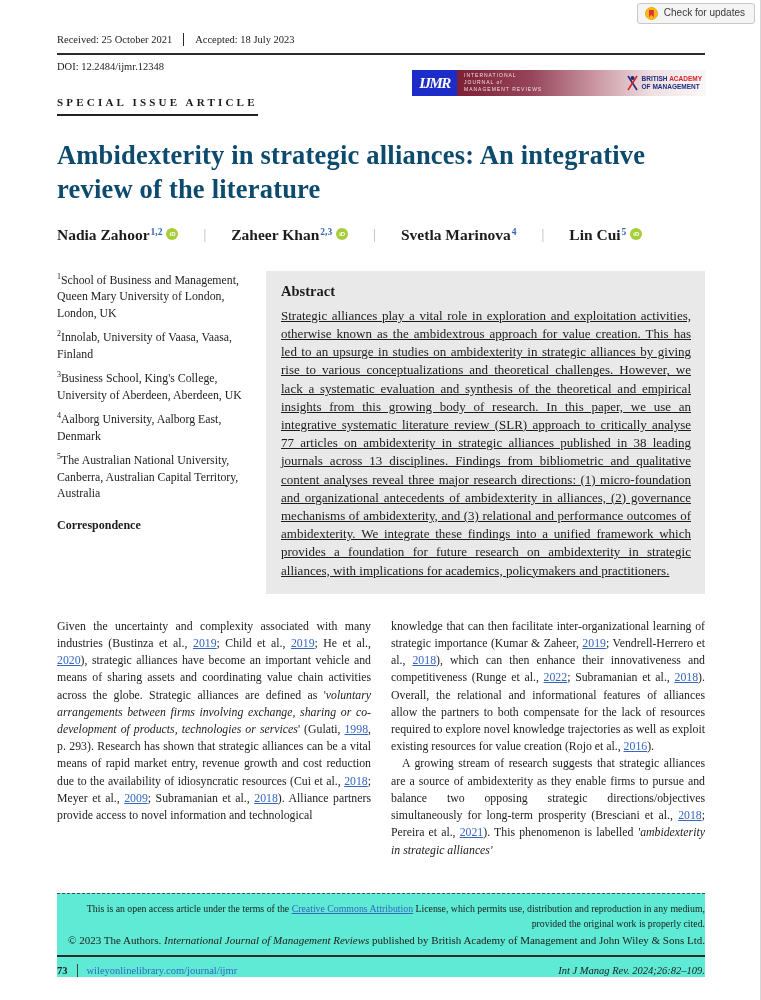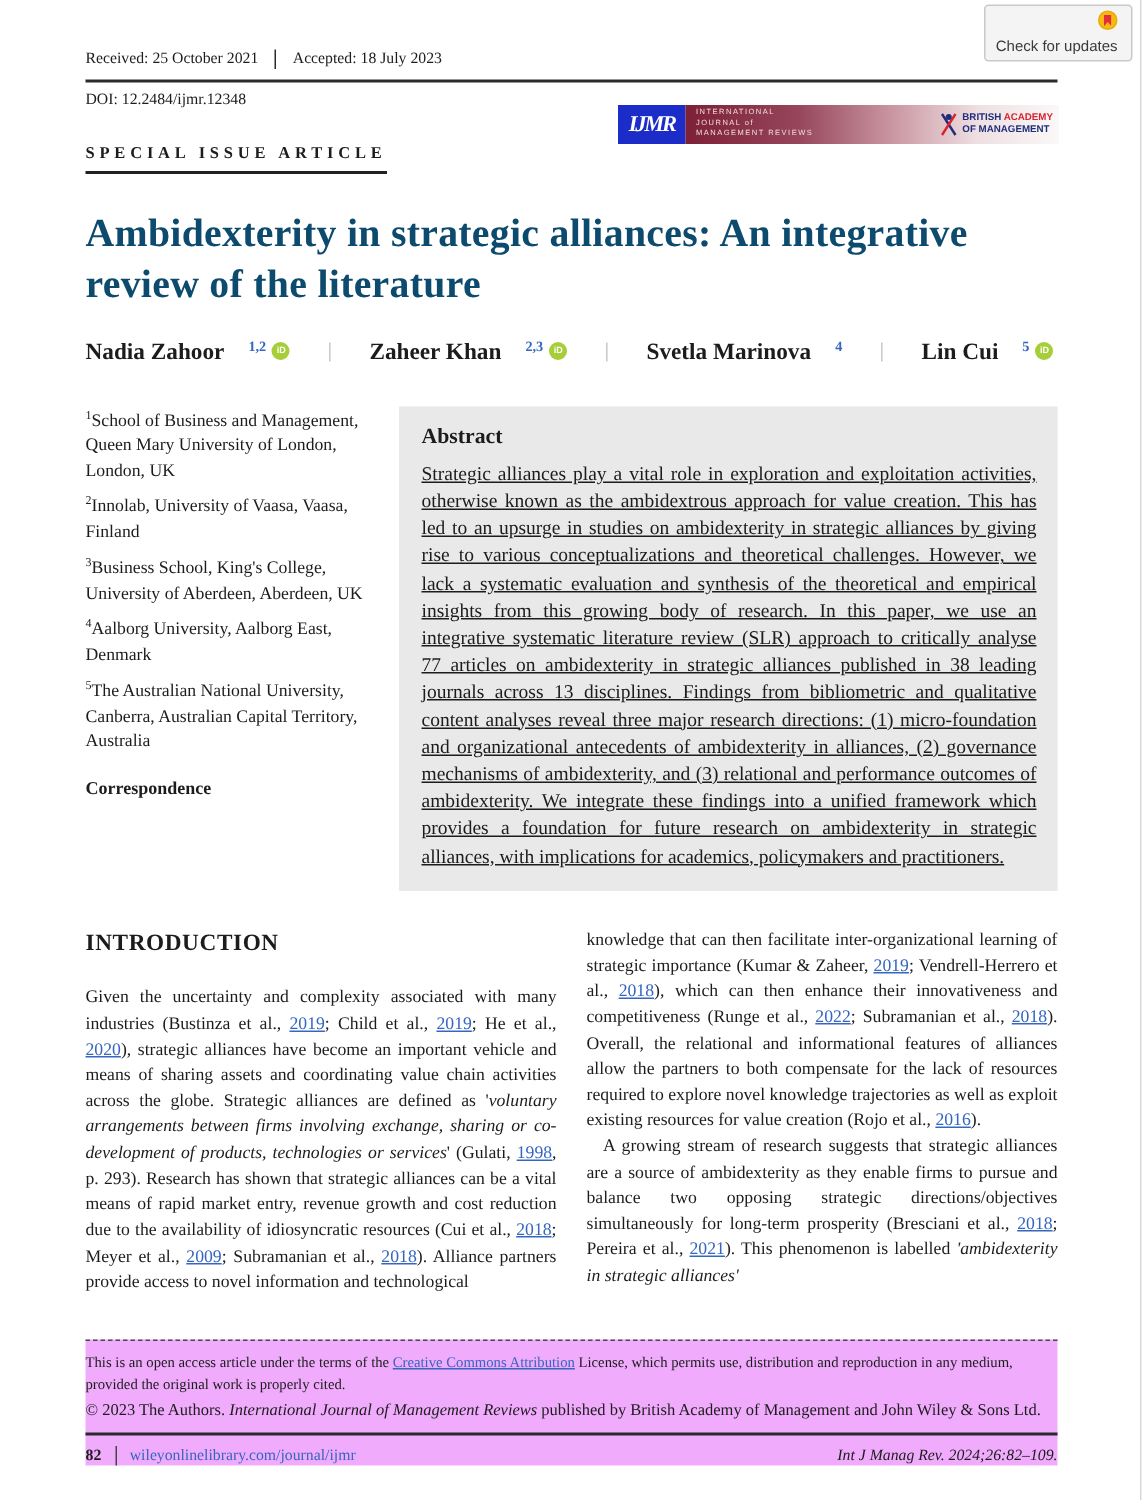--- a/index.html
+++ b/index.html
@@ -7,23 +7,23 @@
     --banner-maroon:#7d2036; --bam-red:#d6232e; --bam-blue:#1f2d7b;
     --abstract-bg:#e9e9e9; --crossmark-yellow:#fdb913; --crossmark-red:#e0303b;
     --ink:#1c1c1c;
   }
   *{box-sizing:border-box;margin:0;padding:0;}
   body{background:#e8e8e8;font-family:"Liberation Serif",serif;color:var(--ink);}
   .page{position:relative;width:761px;height:1000px;background:#fff;margin:0 auto;overflow:hidden;border-right:1px solid #d6d6d6;}
   .content{margin:0 57px 0 57px;width:648px;}
 
   
-  .check-updates{position:absolute;top:3px;right:5px;display:inline-flex;align-items:flex-end;gap:6px;
+  .check-updates{position:absolute;top:3px;right:5px;display:inline-flex;align-items:flex-start;gap:6px;
     background:#f4f4f4;border:1px solid #c9c9c9;border-radius:3px;padding:3px 9px 3px 7px;
-    font-family:"Liberation Sans",sans-serif;font-size:10px;color:#3a3a3a;cursor:pointer;flex-direction:column;}
+    font-family:"Liberation Sans",sans-serif;font-size:10px;color:#3a3a3a;cursor:pointer;}
   .cm-circle{width:13px;height:13px;border-radius:50%;background:var(--crossmark-yellow);
     display:inline-flex;align-items:center;justify-content:center;border:1px solid #e7ab06;}
   .cm-bookmark{width:5px;height:8px;background:var(--crossmark-red);
     clip-path:polygon(0 0,100% 0,100% 100%,50% 65%,0 100%);}
 
   
   .meta-row{display:flex;align-items:center;padding-top:33px;font-size:10.5px;
     border-bottom:0;}
   .meta-divider{width:1px;height:13px;background:#2a2a2a;margin:0 11px;}
   .meta-rule{border-bottom:2px solid #2b2b2b;padding-bottom:7px;}
@@ -44,21 +44,21 @@
   
   .article-type{display:inline-block;margin-top:24px;font-weight:bold;font-size:11px;letter-spacing:3.2px;
     border-bottom:2.5px solid #222;padding-bottom:6px;}
 
   
   .title{margin-top:22px;font-size:26.5px;font-weight:bold;line-height:1.3;color:#0c4a6e;letter-spacing:0.2px;}
 
   
   .authors{margin-top:19px;display:flex;align-items:center;font-size:15.5px;font-weight:bold;gap:11px;}
   .author{display:inline-flex;align-items:flex-start;}
-  .author sup{font-size:9.5px;color:var(--link-blue);font-weight:bold;margin-left:16px;line-height:1;padding-top:2px;}
+  .author sup{font-size:9.5px;color:var(--link-blue);font-weight:bold;margin-left:1px;line-height:1;padding-top:2px;}
   .orcid{width:12px;height:12px;border-radius:50%;background:var(--orcid-green);color:#fff;
     font-family:"Liberation Sans",sans-serif;font-size:6px;font-weight:bold;display:inline-flex;
     align-items:center;justify-content:center;margin-left:4px;margin-top:2px;cursor:pointer;}
   .author-sep{color:#b5b5b5;font-weight:normal;font-size:14px;margin:0 14px;}
 
   
   .info-cols{display:flex;margin-top:27px;gap:17px;}
   .aff-col{width:192px;flex:0 0 192px;font-size:11.8px;line-height:1.4;}
   .aff-item{margin-bottom:7px;}
   .aff-item sup{font-size:8px;vertical-align:super;}
@@ -74,21 +74,21 @@
   
   .intro{margin-top:24px;}
   .intro-cols{display:flex;gap:20px;}
   .intro-col{flex:1;font-size:11.8px;line-height:1.46;text-align:justify;}
   .intro-heading{font-weight:bold;font-size:15.5px;letter-spacing:0.4px;margin-bottom:16px;}
   .para2{text-indent:11px;}
   .seg-l{color:var(--link-blue);cursor:pointer;text-decoration:underline;}
   .seg-i{font-style:italic;}
 
   
-  .footer{position:absolute;left:57px;top:893px;width:648px;background:#f0abfc;}
+  .footer{position:absolute;left:57px;top:893px;width:648px;background:#5eead4;text-align:right;}
   .footer-dashes{border-top:1.5px dashed #4a4a4a;}
   .license{padding-top:7px;font-size:9.8px;line-height:1.55;}
   .copyright{padding-top:3px;font-size:11px;}
   .footer-rule{margin-top:9px;border-top:2px solid #2b2b2b;}
   .footer-bottom{display:flex;justify-content:space-between;align-items:center;padding-top:7px;font-size:10.5px;}
   .footer-left{display:flex;align-items:center;}
   .page-num{font-weight:bold;}
   .footer-bar{width:1px;height:13px;background:#444;margin:0 9px;}
   .footer-link{color:var(--link-blue);cursor:pointer;}
   .journal-cite{font-style:italic;}
@@ -163,21 +163,20 @@
       <div class="abstract-box">
         <div class="abstract-heading">Abstract</div>
         <div class="abstract-text">Strategic alliances play a vital role in exploration and exploitation activities, otherwise known as the ambidextrous approach for value creation. This has led to an upsurge in studies on ambidexterity in strategic alliances by giving rise to various conceptualizations and theoretical challenges. However, we lack a systematic evaluation and synthesis of the theoretical and empirical insights from this growing body of research. In this paper, we use an integrative systematic literature review (SLR) approach to critically analyse 77 articles on ambidexterity in strategic alliances published in 38 leading journals across 13 disciplines. Findings from bibliometric and qualitative content analyses reveal three major research directions: (1) micro-foundation and organizational antecedents of ambidexterity in alliances, (2) governance mechanisms of ambidexterity, and (3) relational and performance outcomes of ambidexterity. We integrate these findings into a unified framework which provides a foundation for future research on ambidexterity in strategic alliances, with implications for academics, policymakers and practitioners.</div>
       </div>
     </div>
 
     
     <div class="intro">
       <div class="intro-cols">
         <div class="intro-col">
-          <div class="intro-heading">INTRODUCTION</div>
           <p><span>Given the uncertainty and complexity associated with many industries (Bustinza et al., </span><span class="seg-l">2019</span><span>; Child et al., </span><span class="seg-l">2019</span><span>; He et al., </span><span class="seg-l">2020</span><span>), strategic alliances have become an important vehicle and means of sharing assets and coordinating value chain activities across the globe. Strategic alliances are defined as '</span><span class="seg-i">voluntary arrangements between firms involving exchange, sharing or co-development of products, technologies or services</span><span>' (Gulati, </span><span class="seg-l">1998</span><span>, p. 293). Research has shown that strategic alliances can be a vital means of rapid market entry, revenue growth and cost reduction due to the availability of idiosyncratic resources (Cui et al., </span><span class="seg-l">2018</span><span>; Meyer et al., </span><span class="seg-l">2009</span><span>; Subramanian et al., </span><span class="seg-l">2018</span><span>). Alliance partners provide access to novel information and technological</span></p>
         </div>
         <div class="intro-col">
           <p><span>knowledge that can then facilitate inter-organizational learning of strategic importance (Kumar &amp; Zaheer, </span><span class="seg-l">2019</span><span>; Vendrell-Herrero et al., </span><span class="seg-l">2018</span><span>), which can then enhance their innovativeness and competitiveness (Runge et al., </span><span class="seg-l">2022</span><span>; Subramanian et al., </span><span class="seg-l">2018</span><span>). Overall, the relational and informational features of alliances allow the partners to both compensate for the lack of resources required to explore novel knowledge trajectories as well as exploit existing resources for value creation (Rojo et al., </span><span class="seg-l">2016</span><span>).</span></p>
           <p class="para2"><span>A growing stream of research suggests that strategic alliances are a source of ambidexterity as they enable firms to pursue and balance two opposing strategic directions/objectives simultaneously for long-term prosperity (Bresciani et al., </span><span class="seg-l">2018</span><span>; Pereira et al., </span><span class="seg-l">2021</span><span>). This phenomenon is labelled </span><span class="seg-i">'ambidexterity in strategic alliances'</span></p>
         </div>
       </div>
     </div>
   </div>
 
@@ -203,21 +202,21 @@
     </div>
   </div>
 
   <div class="footer">
     <div class="footer-dashes"></div>
     <div class="license"><span>This is an open access article under the terms of the </span><span class="seg-l">Creative Commons Attribution</span><span> License, which permits use, distribution and reproduction in any medium, provided the original work is properly cited.</span></div>
     <div class="copyright"><span>© 2023 The Authors. </span><span class="seg-i">International Journal of Management Reviews</span><span> published by British Academy of Management and John Wiley &amp; Sons Ltd.</span></div>
     <div class="footer-rule"></div>
     <div class="footer-bottom">
       <div class="footer-left">
-        <span class="page-num">82</span>
+        <span class="page-num">73</span>
         <span class="footer-bar"></span>
         <span class="footer-link">wileyonlinelibrary.com/journal/ijmr</span>
       </div>
       <div class="journal-cite">Int J Manag Rev. 2024;26:82–109.</div>
     </div>
   </div>
 
 </div>
 
 </body></html>

